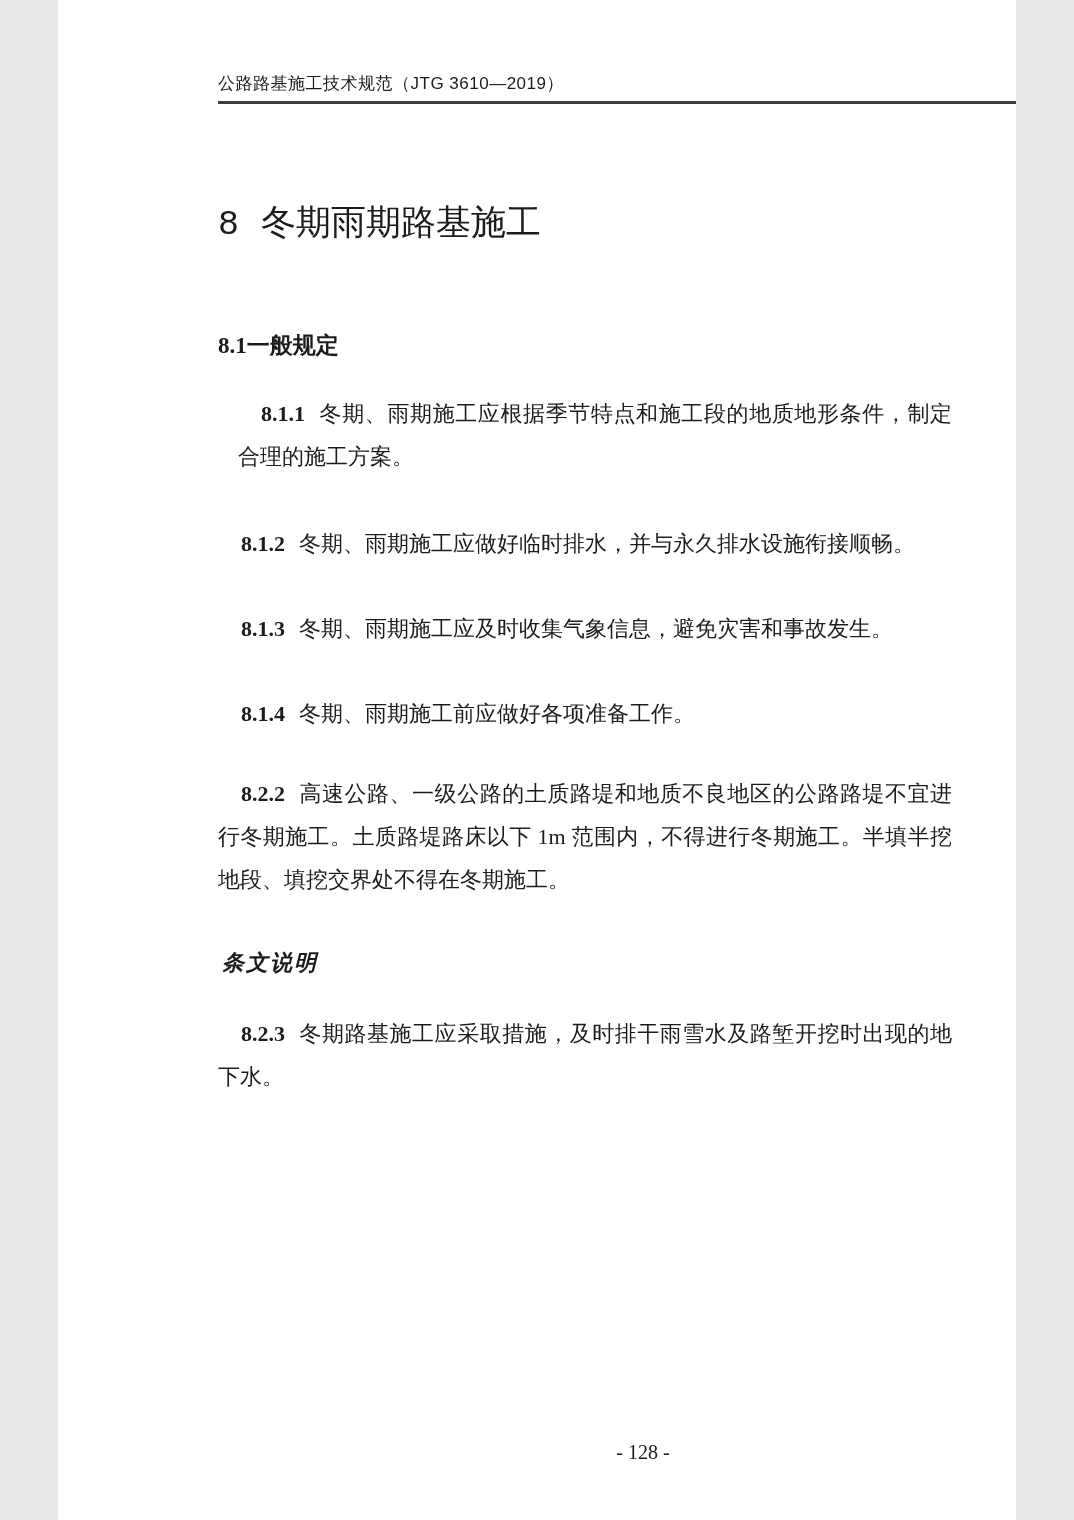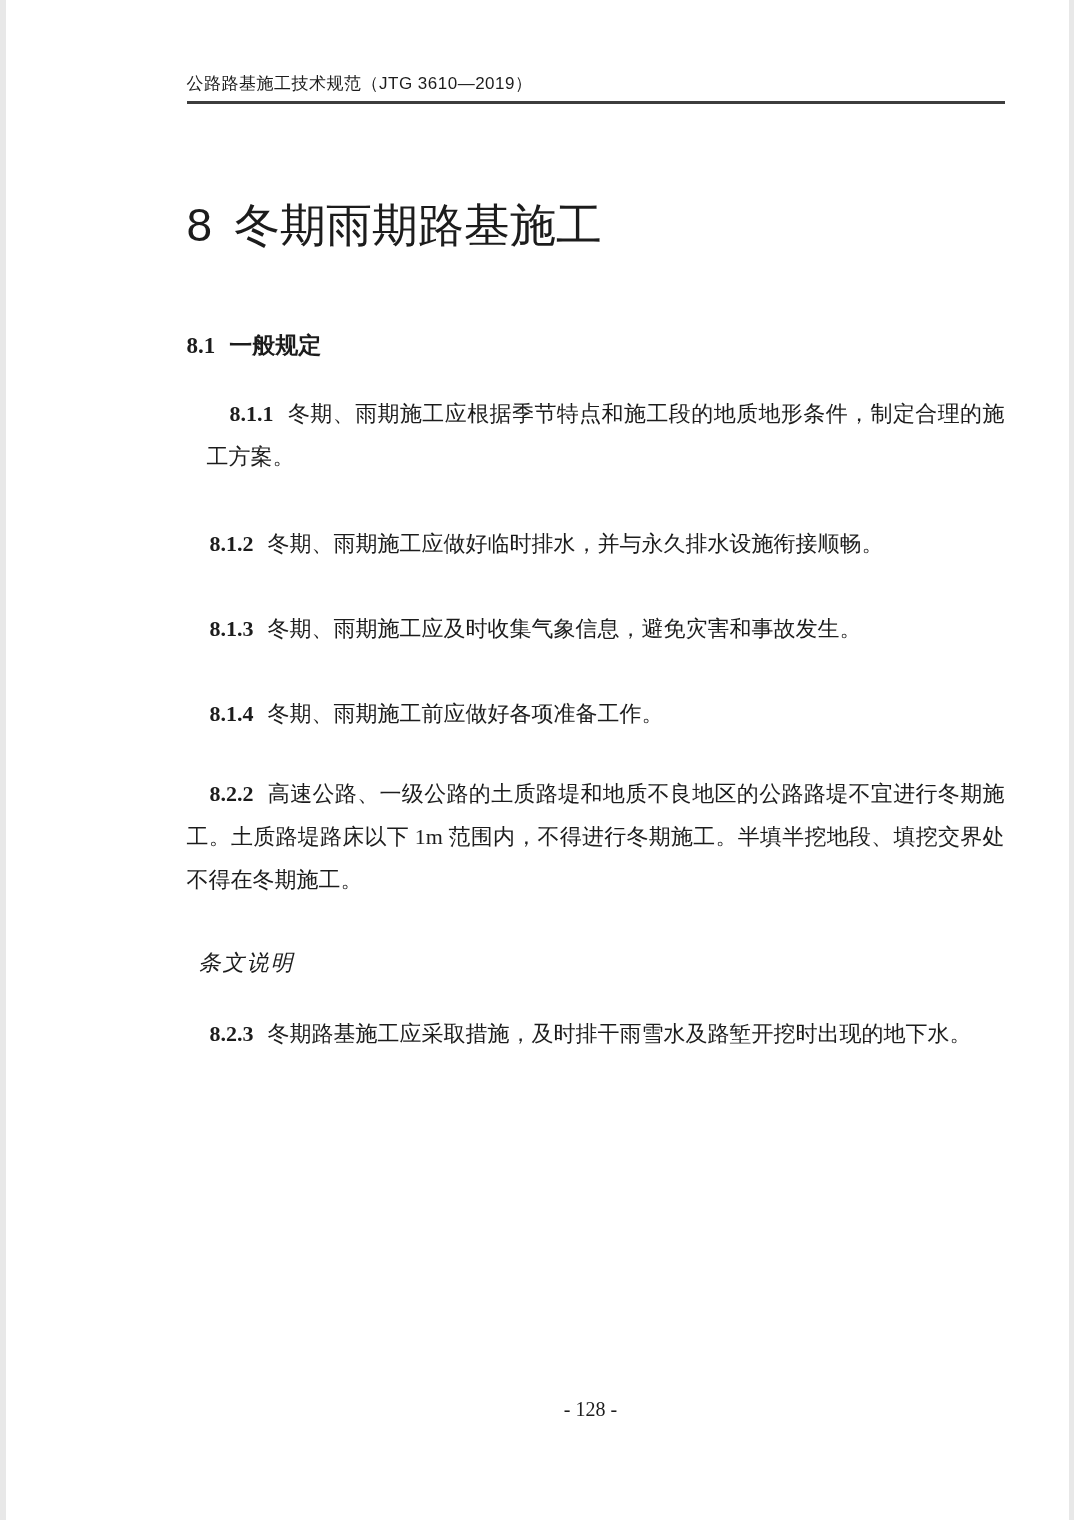--- a/index.html
+++ b/index.html
@@ -2,63 +2,61 @@
 <html><head>
 <meta charset="utf-8">
 <style>
   html, body {
     margin: 0;
     padding: 0;
     background: #e8e8e8;
   }
   .page {
     position: relative;
-    width: 1042px;
+    width: 958px;
     height: 1520px;
     background: #ffffff;
     color: #1c1c1c;
     font-family: "Liberation Serif", serif;
     overflow: hidden;
     margin: 0 auto;
-    padding-left: 21px;
   }
   .content {
     margin-left: 160px;
     margin-right: 64px; 
   }
   
   .running-header {
     width: 818px;            
     padding-top: 73px;
     padding-bottom: 6px;
     border-bottom: 3px solid #3d3d3d;
     font-family: "Liberation Sans", sans-serif;
     font-size: 17px;
     line-height: 22px;
     letter-spacing: 0.5px;
   }
   
   .chapter-title {
     margin: 97px 0 12px 0;
-    font-size: 46px;
+    font-size: 35px;
     line-height: 48px;
     font-weight: 400;
-    font-family: Liberation Sans, sans-serif;
+    font-family: Liberation Mono, monospace;
   }
   .chapter-title .ch-num { margin-right: 22px; }
   
   .section-heading {
     margin: 0;
     font-size: 23px;
     line-height: 32px;
     font-weight: 700;
   }
   .section-heading .sec-num {
     font-family: "Liberation Serif", serif;
-    margin-right: 14px;
   }
   .section-heading .sec-label {
     font-family: "Liberation Sans", sans-serif;
   }
   #sec-81 { margin-top: 80px; }
   #sec-82 { margin-top: 35px; }
   
   .clause {
     margin: 0;
     font-size: 22px;
@@ -72,42 +70,42 @@
   }
   #clause-811 { margin-top: 30px; margin-left: 20px; }
   #clause-812 { margin-top: 44px; }
   #clause-813 { margin-top: 42px; }
   #clause-814 { margin-top: 42px; font-family: Liberation Serif, serif; }
   #clause-821 { margin-top: 30px; }
   #clause-822 { margin-top: 37px; }
   #clause-823 { margin-top: 34px; }
   
   .commentary-heading {
-    margin: 47px 0 0 12px;
+    margin: 47px 0 0 4px;
     font-size: 22px;
     line-height: 30px;
-    font-weight: 400;
+    font-weight: 700;
     font-style: italic;
     font-family: "Liberation Serif", serif;
     letter-spacing: 2px;
   }
   .commentary-text {
     margin: 10px 0 0 0;
     font-size: 22px;
     line-height: 41px;
     text-indent: 46px;
     text-align: justify;
     font-style: italic;
     font-family: "Liberation Serif", serif;
     letter-spacing: 1px;
   }
   
   .page-footer {
     position: absolute;
-    top: 1397px;
+    top: 1440px;
     left: 160px;
     width: 850px;
     text-align: center;
     font-size: 20px;
     line-height: 24px;
     font-family: "Liberation Serif", serif;
   }
 </style>
 </head>
 <body>

